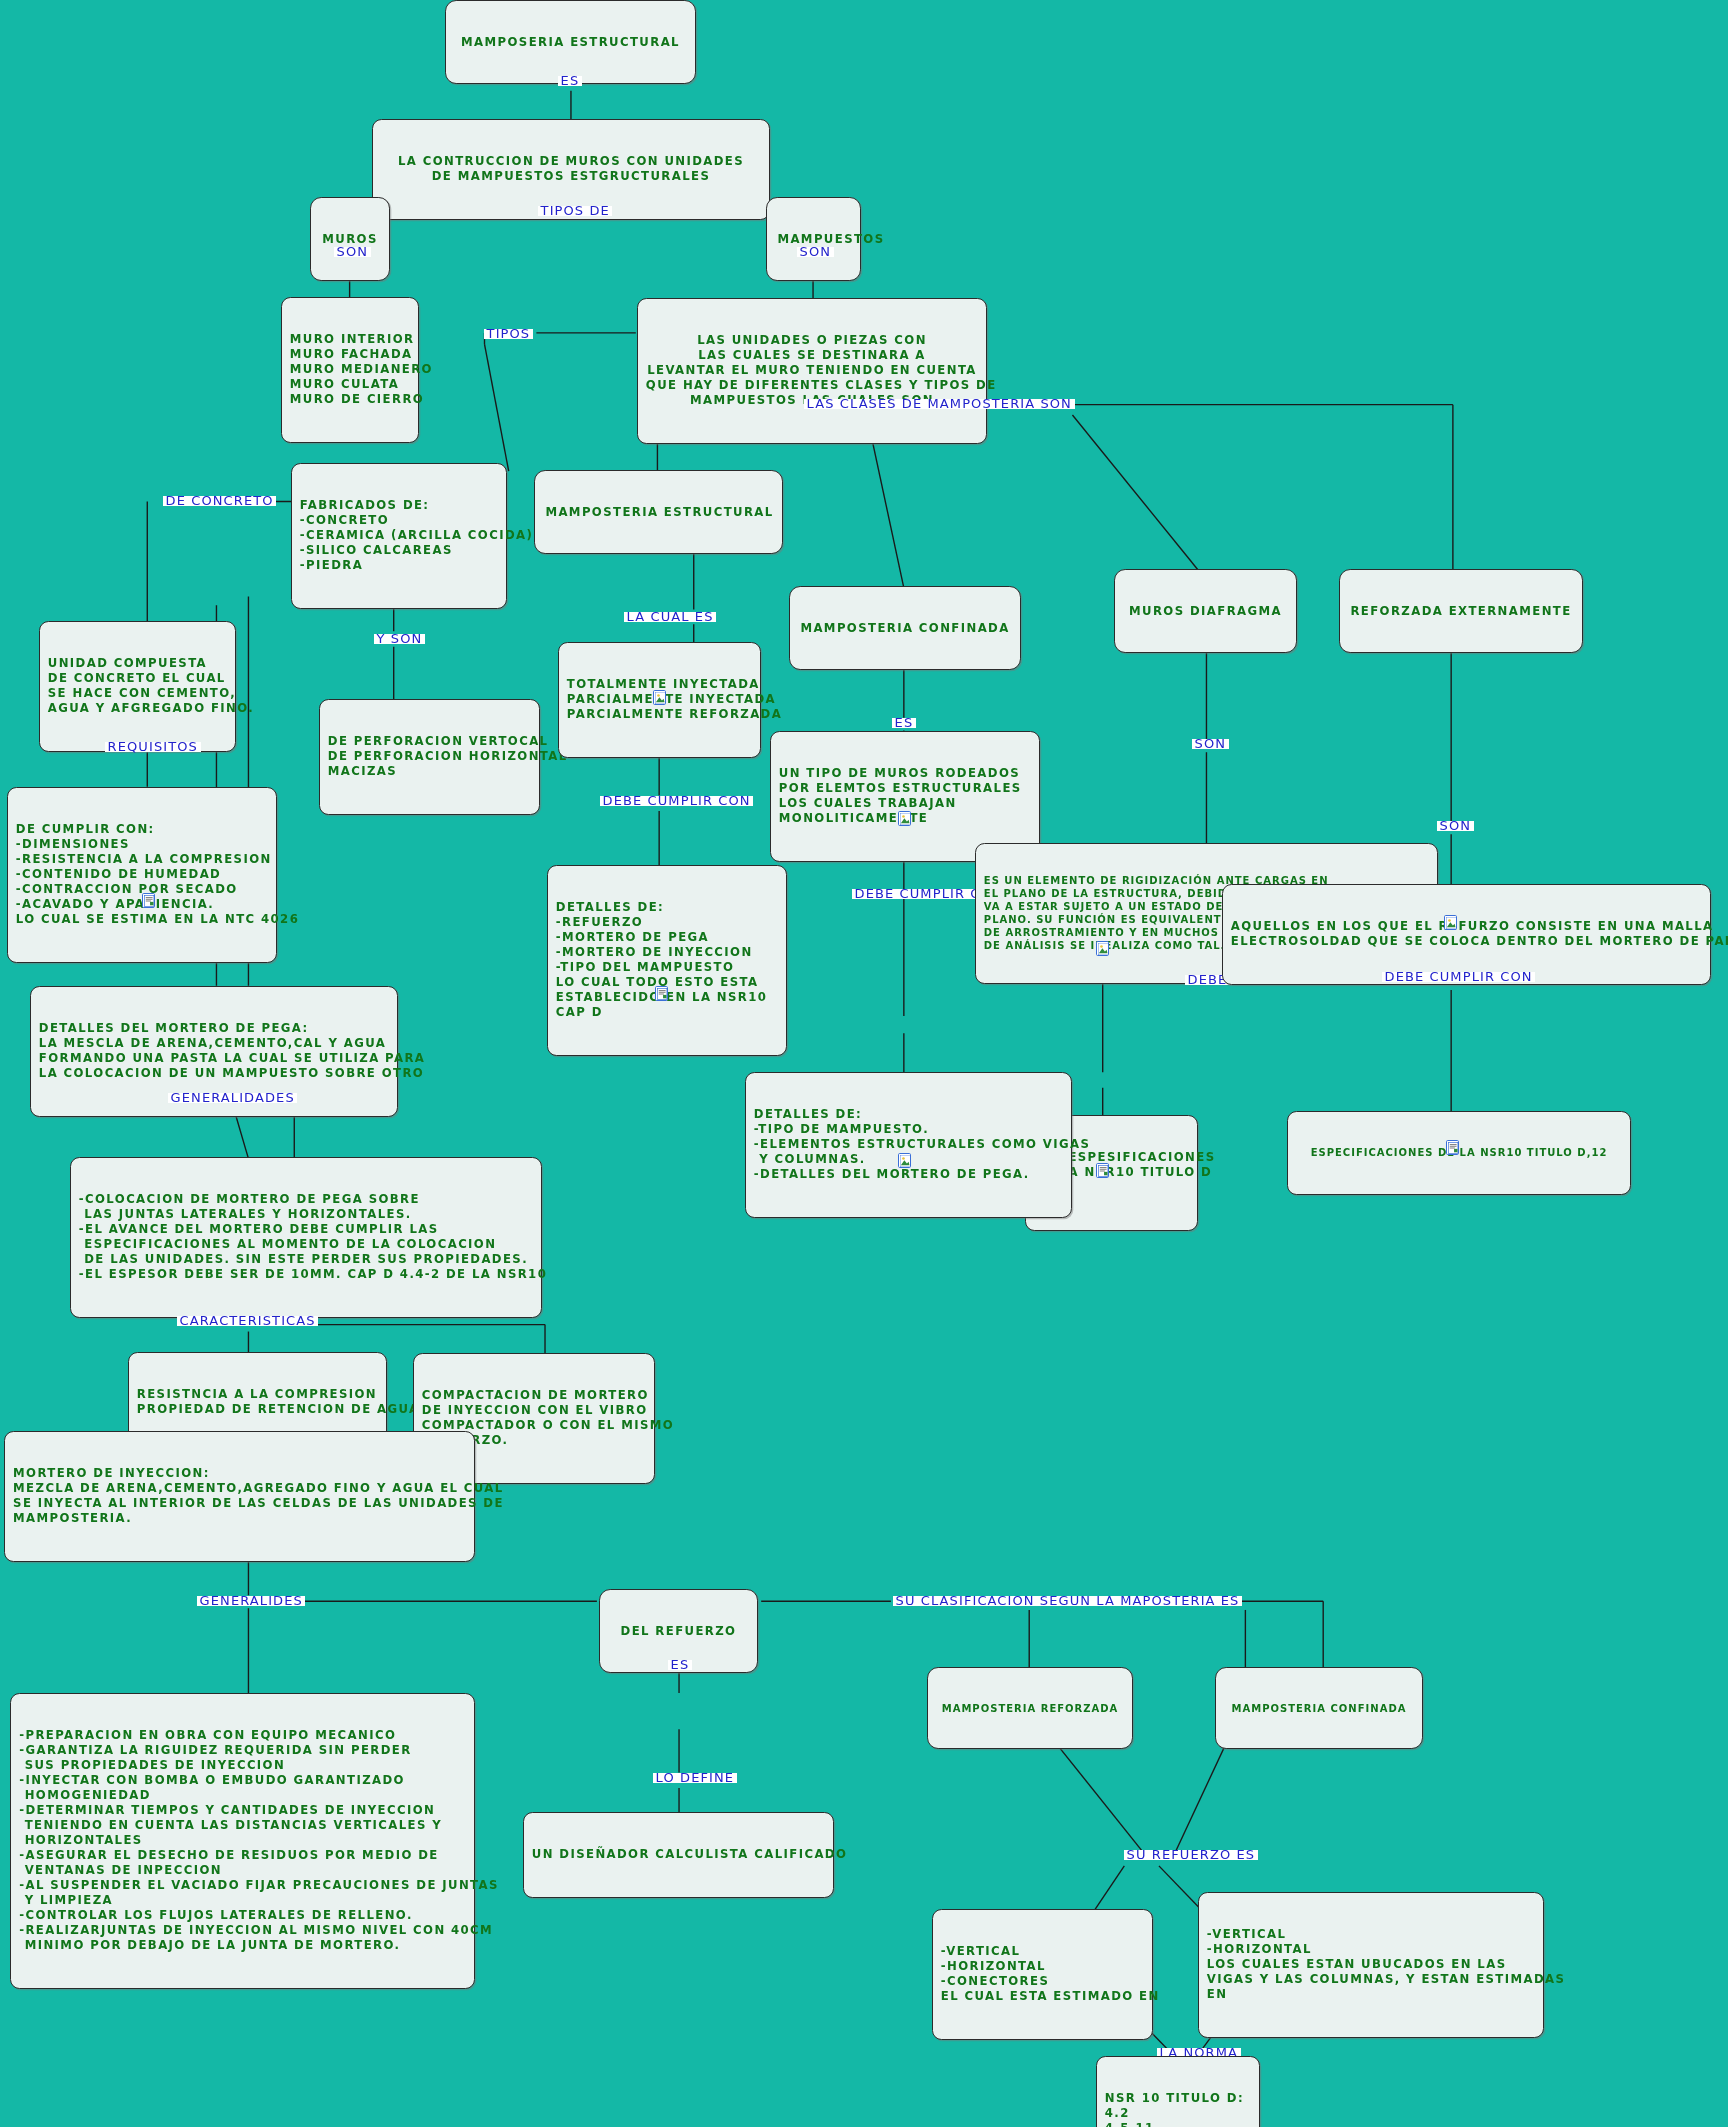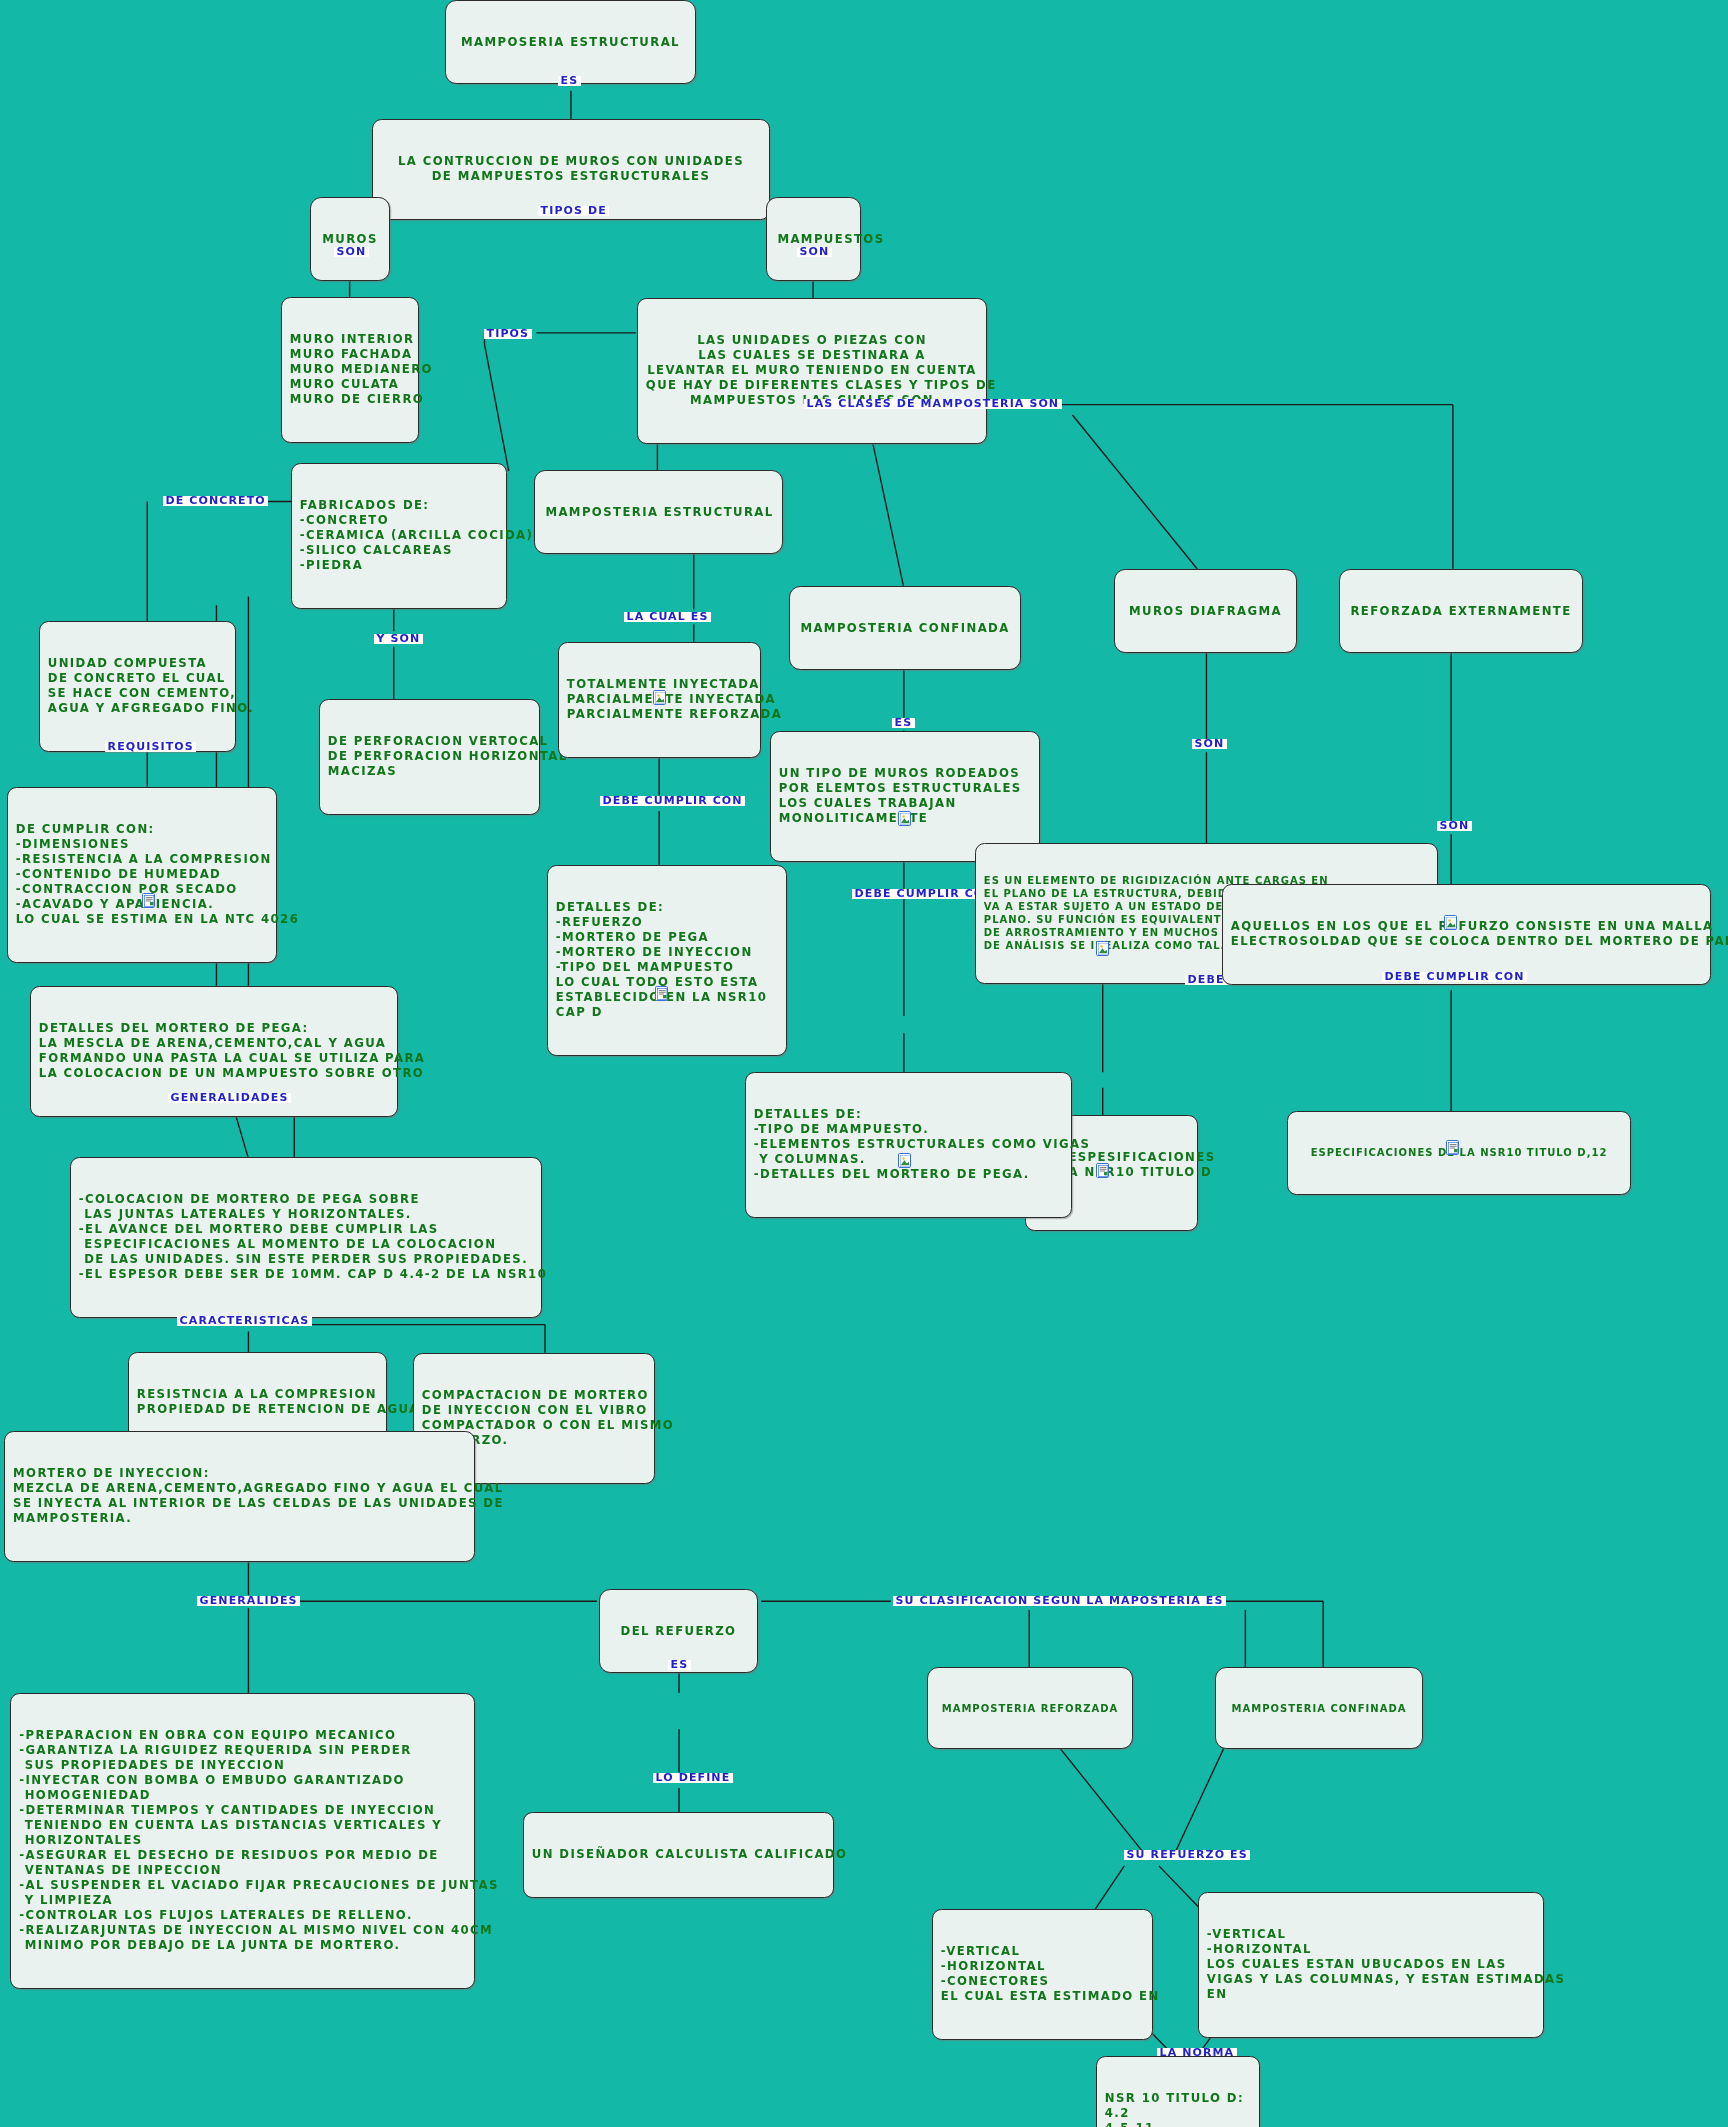--- a/index.html
+++ b/index.html
@@ -37,22 +37,22 @@
     padding: 4.3px 7.8px 4.3px 7.8px;
     white-space: pre;
     box-shadow: 1.3px 1.3px 0 rgba(120,120,120,0.45);
   }
   .node.center { text-align: center; }
   .node.pill { border-radius: 11.2px; padding: 3.5px 10.4px; }
   .node .ln { display: block; }
   .linklabel {
     position: absolute;
     color: #2222cc;
-    font-weight: bold;
-    font-size: 11px;
+    font-weight: normal;
+    font-size: 13px;
     letter-spacing: 1.1px;
     white-space: nowrap;
     background: #ffffff;
     padding: 0 2.6px;
     line-height: 9.5px;
   }
   .badge {
     position: absolute;
     width: 13px;
     height: 14.7px;

